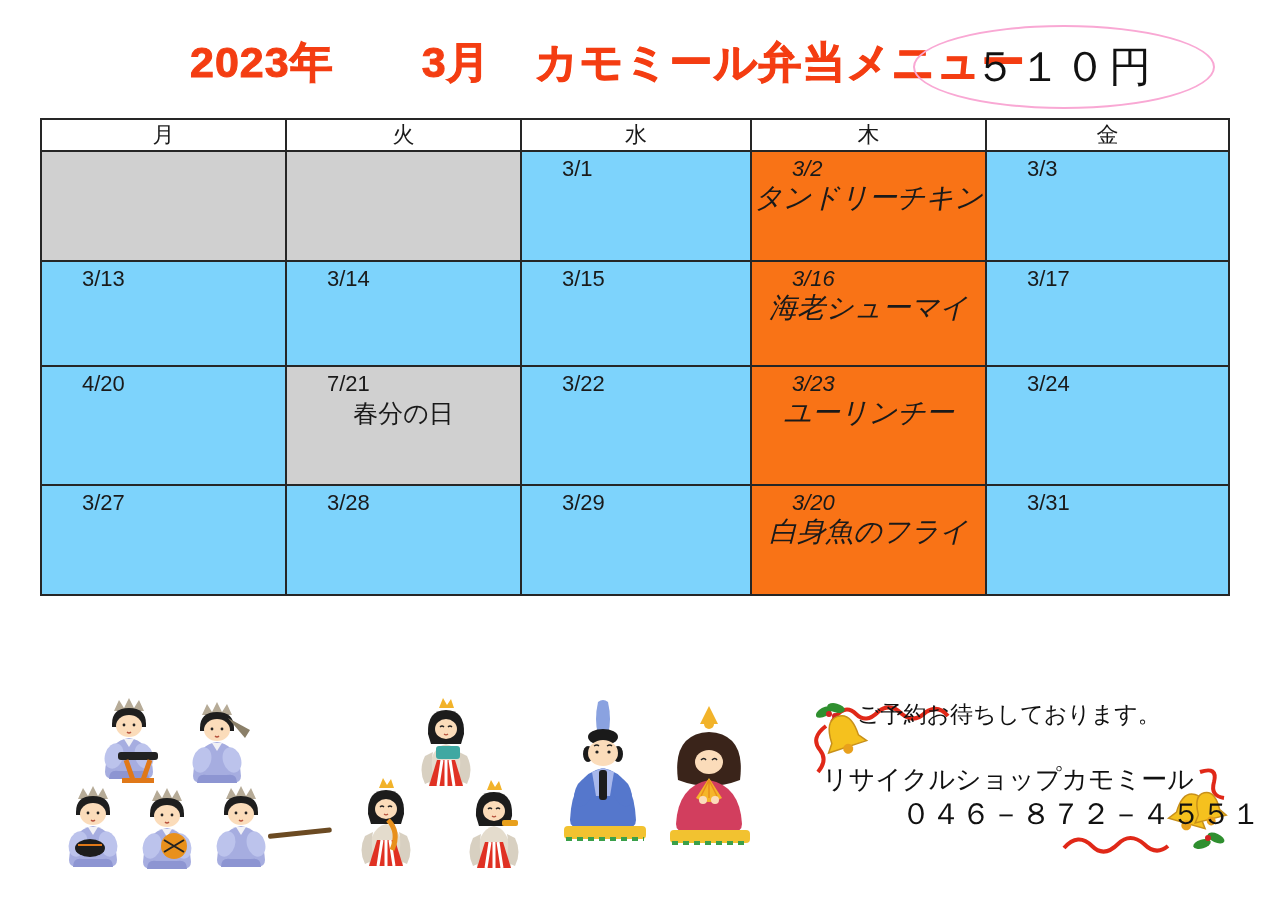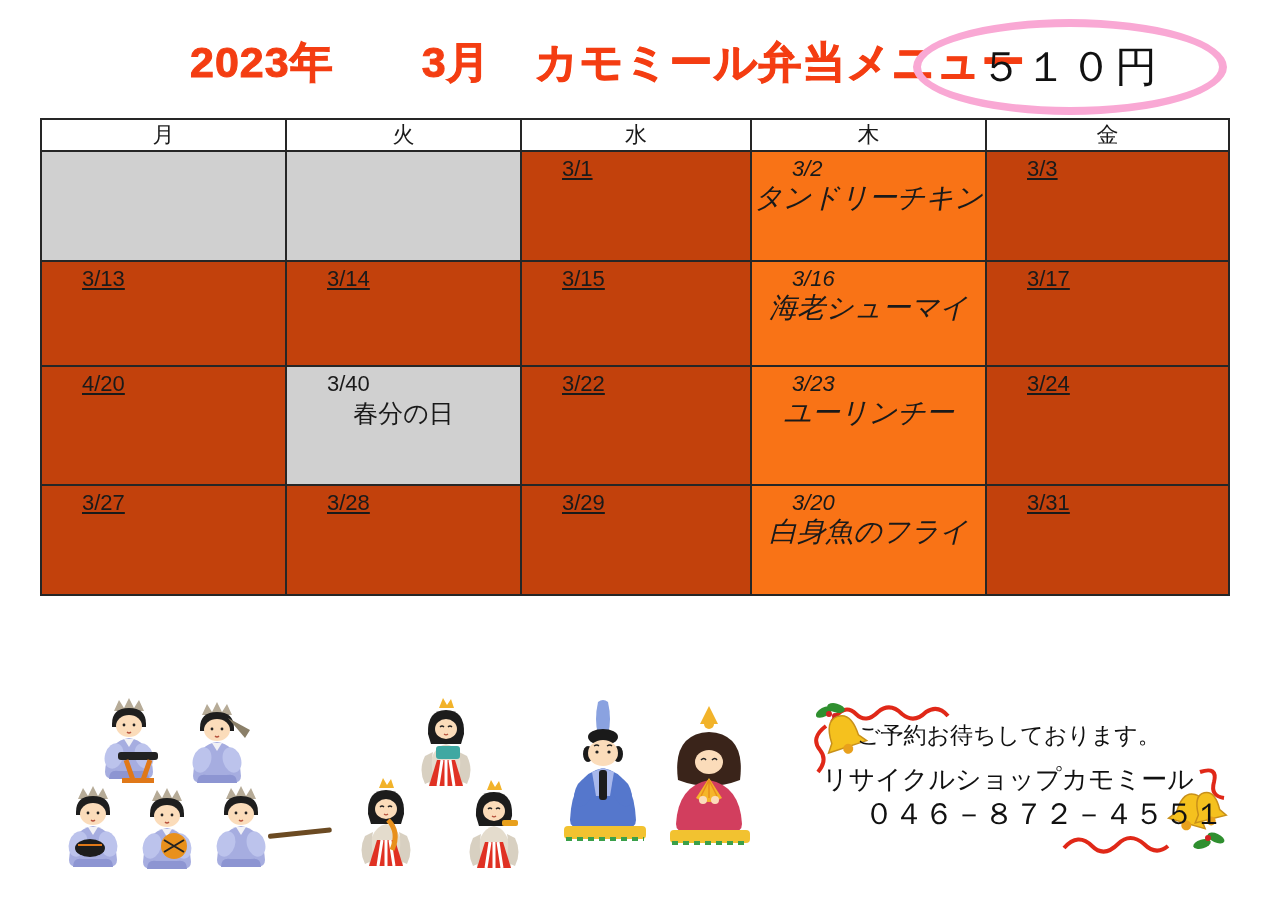--- a/index.html
+++ b/index.html
@@ -16,22 +16,22 @@
   
   .title{
     position:absolute;left:190px;top:34px;width:680px;
     font-size:43px;font-weight:bold;letter-spacing:1px;
     color:#f43d12;white-space:nowrap;
     -webkit-text-stroke:1px #f43d12;
   }
 
   
   .price-badge{
-    position:absolute;left:913px;top:19px;width:298px;height:80px;
-    border:8px solid #f9a8d4;border-radius:50%;
+    position:absolute;left:913px;top:25px;width:298px;height:80px;
+    border:2px solid #f9a8d4;border-radius:50%;
     display:flex;align-items:center;justify-content:center;
   }
   .price-badge span{font-size:42px;letter-spacing:3px;color:#111;}
 
   
   table.cal{
     position:absolute;left:40px;top:118px;
     border-collapse:collapse;table-layout:fixed;width:1188px;
   }
   table.cal th,table.cal td{
@@ -44,32 +44,32 @@
   table.cal tbody tr:nth-child(3){height:119px;}
   table.cal tbody tr:nth-child(4){height:110px;}
   table.cal tbody tr:nth-child(5){height:96px;}
   table.cal th{
     font-size:22px;font-weight:normal;text-align:center;
     background:#ffffff;
   }
   td.empty{background:#d0d0d0;}
   td.holiday{background:#d0d0d0;}
   td.menu{background:#f97316;font-style:italic;}
-  td.day{background:#c2410c;text-decoration:underline;}
+  td.day{background:#7dd3fc;}
   .cell{display:flex;flex-direction:column;height:100%;}
   .date{font-size:22px;padding:4px 0 0 40px;line-height:26px;}
   .menubox{flex:1;display:flex;flex-direction:column;justify-content:center;padding-bottom:10px;}
   .menuline{font-size:28px;text-align:center;line-height:32px;}
   td.holiday .menuline{font-size:25px;}
 
   
   .ft{position:absolute;white-space:nowrap;color:#111;}
-  .ft-1{left:857px;top:720px;font-size:23px;}
+  .ft-1{left:857px;top:699px;font-size:23px;}
   .ft-2{left:822px;top:762px;font-size:26px;}
-  .ft-3{left:864px;top:794px;font-size:30px;}
+  .ft-3{left:901px;top:794px;font-size:30px;}
 
   svg.illus{position:absolute;}
   .svg-musicians{left:56px;top:696px;width:290px;height:178px;}
   .svg-ladies{left:336px;top:698px;width:225px;height:182px;}
   .svg-imperial{left:550px;top:700px;width:210px;height:165px;}
   .svg-bell-top{left:798px;top:698px;width:180px;height:80px;}
   .svg-bell-bottom{left:1050px;top:760px;width:190px;height:105px;}
 </style>
 </head>
 <body>
@@ -157,21 +157,21 @@
           </td>
         </tr>
         <tr>
           <td class="day">
             <div class="cell">
               <div class="date">4/20</div>
             </div>
           </td>
           <td class="holiday">
             <div class="cell">
-              <div class="date">3/40</div>
+              <div class="date">7/21</div>
               <div class="menubox">
                 <div class="menuline">春分の日</div>
               </div>
             </div>
           </td>
           <td class="day">
             <div class="cell">
               <div class="date">3/22</div>
             </div>
           </td>

